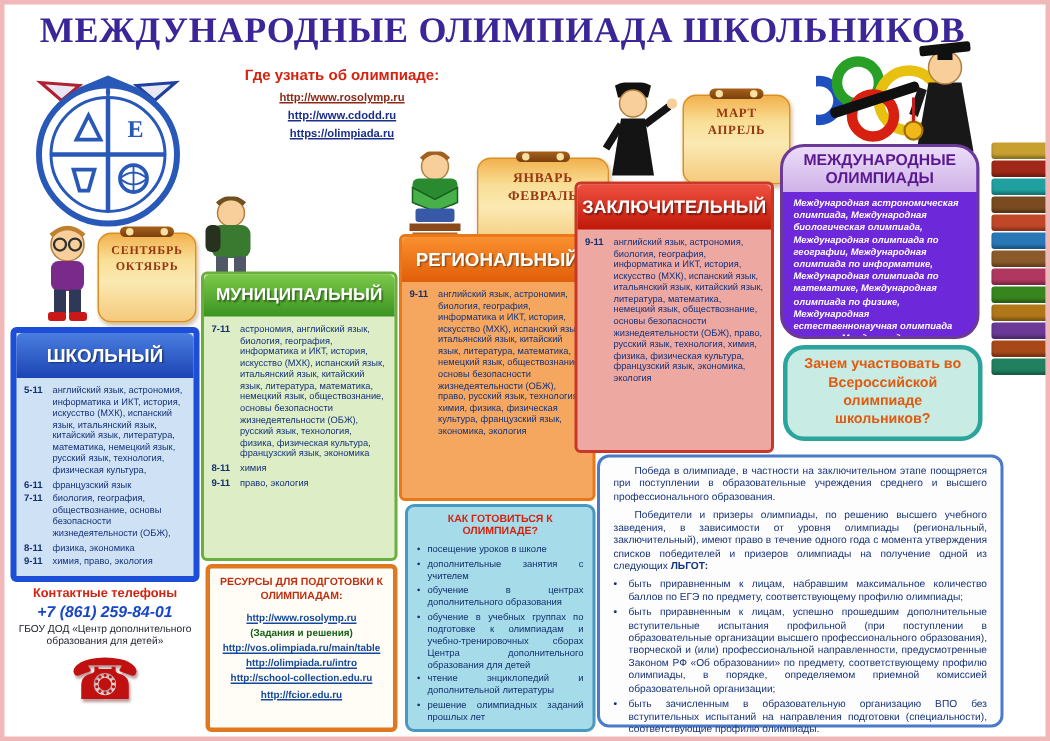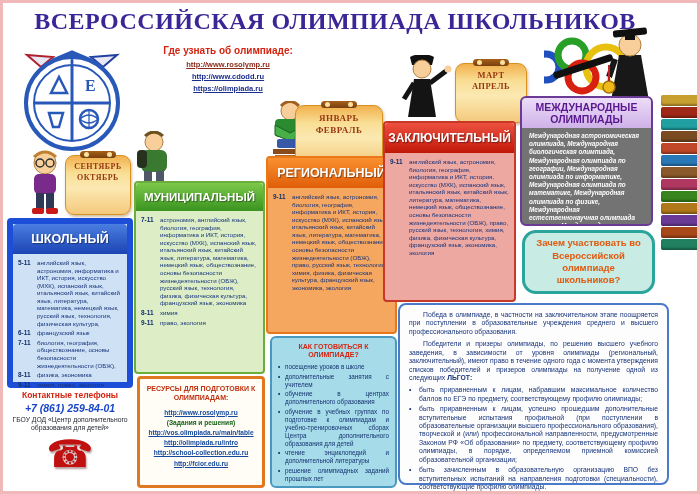--- a/index.html
+++ b/index.html
@@ -37,36 +37,36 @@
   
   .stage{position:absolute;border-radius:4px;box-sizing:border-box;}
   .stage .hdr{color:#fff;font-weight:bold;text-align:center;border-radius:4px 4px 0 0;
     display:flex;align-items:center;justify-content:center;text-shadow:1px 1px 1px rgba(0,0,0,.4);}
   .stage .bod{box-sizing:border-box;padding:5px 5px 4px 5px;height:calc(100% - 32px);
     border-radius:0 0 4px 4px;}
   .srow{display:flex;margin-bottom:2px;}
   .grades{flex:0 0 19px;font-weight:bold;color:#12306e;font-size:6.4px;line-height:1.22;}
   .subs{flex:1;color:#16337a;font-size:6.2px;line-height:1.22;}
 
-  .st-school{left:4px;top:215px;width:126px;height:170px;background:#cfe2f5;border:6px solid #1d4ed8;}
+  .st-school{left:4px;top:215px;width:126px;height:170px;background:#cfe2f5;border:4px solid #1d4ed8;}
   .st-school .hdr{height:30px;font-size:12.5px;
     background:linear-gradient(180deg,#4a7ee0,#1c44b4);}
   .st-mun{left:131px;top:178px;width:131px;height:193px;background:#ddeec6;border:2px solid #6aae3c;}
   .st-mun .hdr{height:28px;font-size:11.5px;
     background:linear-gradient(180deg,#7cc84a,#3a9420);}
   .st-reg{left:263px;top:153px;width:131px;height:178px;background:#f6a75f;border:2px solid #e87818;}
   .st-reg .hdr{height:30px;font-size:12.5px;
     background:linear-gradient(180deg,#fa9030,#e05e08);}
   .st-fin{left:380px;top:118px;width:133px;height:181px;background:#eda8a2;border:2px solid #c83828;}
   .st-fin .hdr{height:30px;font-size:12px;
     background:linear-gradient(180deg,#ee5040,#c01808);}
 
   
-  .intl{position:absolute;left:517px;top:93px;width:133px;height:130px;border-radius:6px;
-    background:#737373;border:2px solid #6a3a96;box-sizing:border-box;overflow:hidden;}
+  .intl{position:absolute;left:517px;top:93px;width:133px;height:130px;border-radius:16px;
+    background:#6d28d9;border:2px solid #6a3a96;box-sizing:border-box;overflow:hidden;}
   .intl .hdr{background:linear-gradient(180deg,#ecdcf8,#cfb2e8);color:#5a1890;font-weight:bold;
     font-size:10.5px;text-align:center;padding:3px 2px;line-height:1.15;}
   .intl .bod{padding:4px 7px;color:#ffffff;font-style:italic;font-weight:bold;
     font-size:6.3px;line-height:1.3;}
 
   
   .why{position:absolute;left:519px;top:227px;width:133px;height:64px;border-radius:14px;
     background:#c8ebe3;border:3px solid #2ba49c;box-sizing:border-box;
     display:flex;align-items:center;justify-content:center;text-align:center;
     color:#e05a10;font-weight:bold;font-size:9.5px;line-height:1.3;padding:14px 6px;}
@@ -110,21 +110,21 @@
   .books{position:absolute;left:658px;top:92px;width:38px;display:flex;flex-direction:column;}
   .books div{height:11px;border-radius:2px;margin-bottom:1px;box-shadow:inset 0 -2px 2px rgba(0,0,0,.3);}
 
   .char{position:absolute;}
 </style>
 </head>
 <body>
 
 <div class="poster">
 
-  <div class="title">ВСЕРОССИЙСКАЯ ОЛИМПИАДА  ШКОЛЬНИКОВ</div>
+  <div class="title">МЕЖДУНАРОДНЫЕ ОЛИМПИАДА  ШКОЛЬНИКОВ</div>
 
   <div class="logo">
     <svg width="98" height="104" viewBox="0 0 98 104">
       <g>
         <path d="M18 18 L4 6 L30 8 Z" fill="#e8e8f4" stroke="#b02030" stroke-width="2"></path>
         <path d="M80 18 L94 6 L68 8 Z" fill="#e8e8f4" stroke="#2040a0" stroke-width="2"></path>
         <path d="M30 12 L49 4 L68 12" fill="none" stroke="#2858b8" stroke-width="5"></path>
         <circle cx="49" cy="54" r="46" fill="#ffffff" stroke="#2858b8" stroke-width="4"></circle>
         <circle cx="49" cy="54" r="38" fill="#ffffff" stroke="#2858b8" stroke-width="2"></circle>
         <line x1="49" y1="16" x2="49" y2="92" stroke="#2858b8" stroke-width="3"></line>
@@ -230,21 +230,21 @@
     </svg>
   </div>
 
   <div class="calendar" style="left:62px;top:152px;width:64px;height:58px;">
     <div class="cal-binder"></div>
     <div class="cal-months" style="font-size:8px;">
       <div>СЕНТЯБРЬ</div>
       <div>ОКТЯБРЬ</div>
     </div>
   </div>
-  <div class="calendar" style="left:292px;top:102px;width:86px;height:58px;">
+  <div class="calendar" style="left:315px;top:102px;width:86px;height:58px;">
     <div class="cal-binder"></div>
     <div class="cal-months" style="font-size:9px;">
       <div>ЯНВАРЬ</div>
       <div>ФЕВРАЛЬ</div>
     </div>
   </div>
   <div class="calendar" style="left:452px;top:60px;width:70px;height:58px;">
     <div class="cal-binder"></div>
     <div class="cal-months" style="font-size:8.5px;">
       <div>МАРТ</div>

